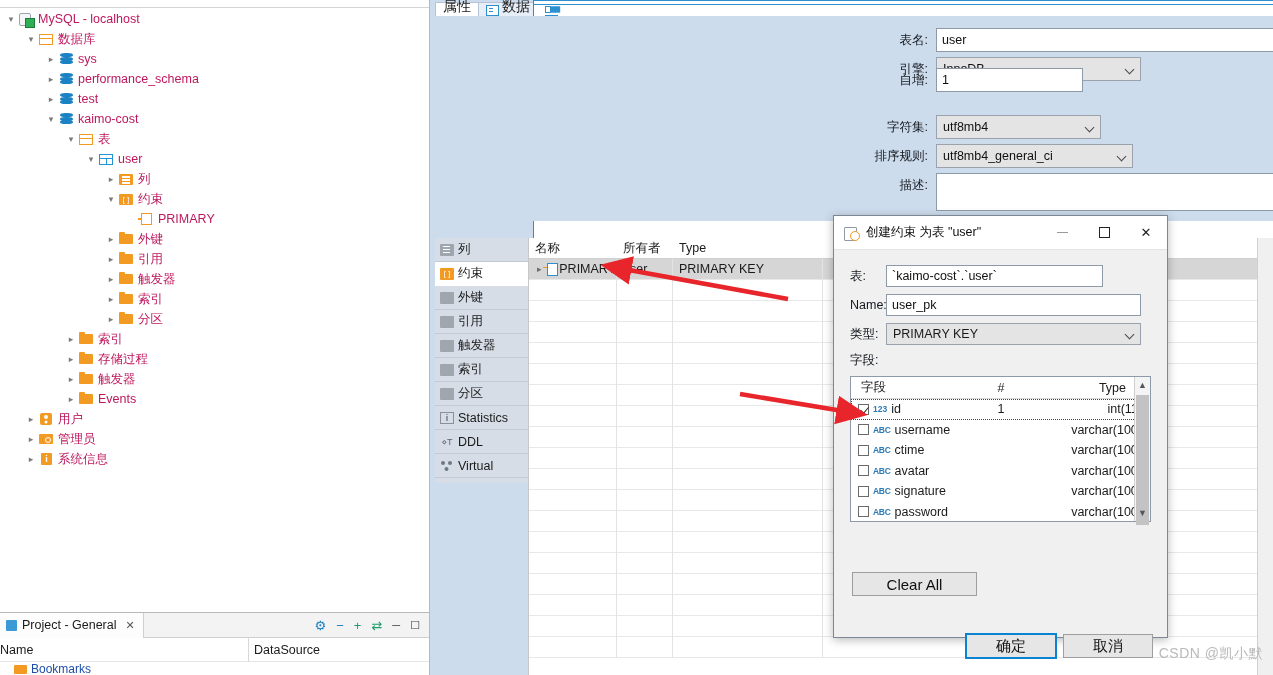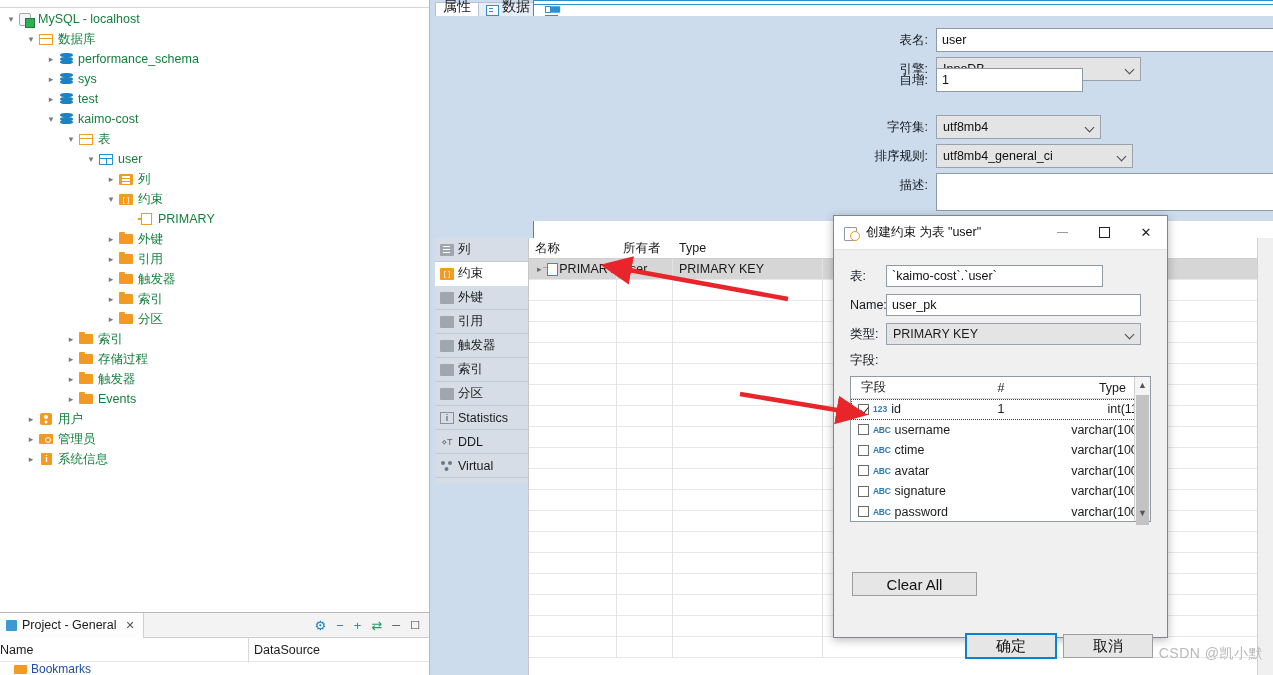--- a/index.html
+++ b/index.html
@@ -37,21 +37,21 @@
   }
   .tnode .twist {
     width: 14px; text-align: center; color: #7a7a7a; font-size: 9px;
     flex: 0 0 14px; user-select: none;
   }
   .tnode .twist.open::before { content: "\25BE"; }
   .tnode .twist.closed::before { content: "\25B8"; }
   .tnode .twist.none::before { content: ""; }
   .tnode .ticon { width: 17px; height: 16px; flex: 0 0 17px; margin-right: 3px;
                   position: relative; display:inline-block; }
-  .tnode .tlabel { color: #15803d; }
+  .tnode .tlabel { color: #be185d; }
 
   
   .ic-db { position:absolute; left:2px; top:2px; width:13px; height:12px; }
   .ic-db i { position:absolute; left:0; width:13px; height:4px; border-radius:50%/60%;
              background:#1b82c4; }
   .ic-db i:nth-child(1){ top:0; } .ic-db i:nth-child(2){ top:3.5px; }
   .ic-db i:nth-child(3){ top:7px; }
   .ic-folder { position:absolute; left:1px; top:3px; width:14px; height:10px;
                background:#f29a22; border-radius:1px; }
   .ic-folder::before { content:""; position:absolute; left:0; top:-2px; width:6px;
@@ -353,32 +353,32 @@
         </div>
         <div class="tnode" style="padding-left: 44px;">
           <span class="twist closed"></span>
           <span class="ticon">
             <span class="ic-db">
               <i></i>
               <i></i>
               <i></i>
             </span>
           </span>
+          <span class="tlabel">sys</span>
+        </div>
+        <div class="tnode" style="padding-left: 44px;">
+          <span class="twist closed"></span>
+          <span class="ticon">
+            <span class="ic-db">
+              <i></i>
+              <i></i>
+              <i></i>
+            </span>
+          </span>
           <span class="tlabel">performance_schema</span>
-        </div>
-        <div class="tnode" style="padding-left: 44px;">
-          <span class="twist closed"></span>
-          <span class="ticon">
-            <span class="ic-db">
-              <i></i>
-              <i></i>
-              <i></i>
-            </span>
-          </span>
-          <span class="tlabel">sys</span>
         </div>
         <div class="tnode" style="padding-left: 44px;">
           <span class="twist closed"></span>
           <span class="ticon">
             <span class="ic-db">
               <i></i>
               <i></i>
               <i></i>
             </span>
           </span>

